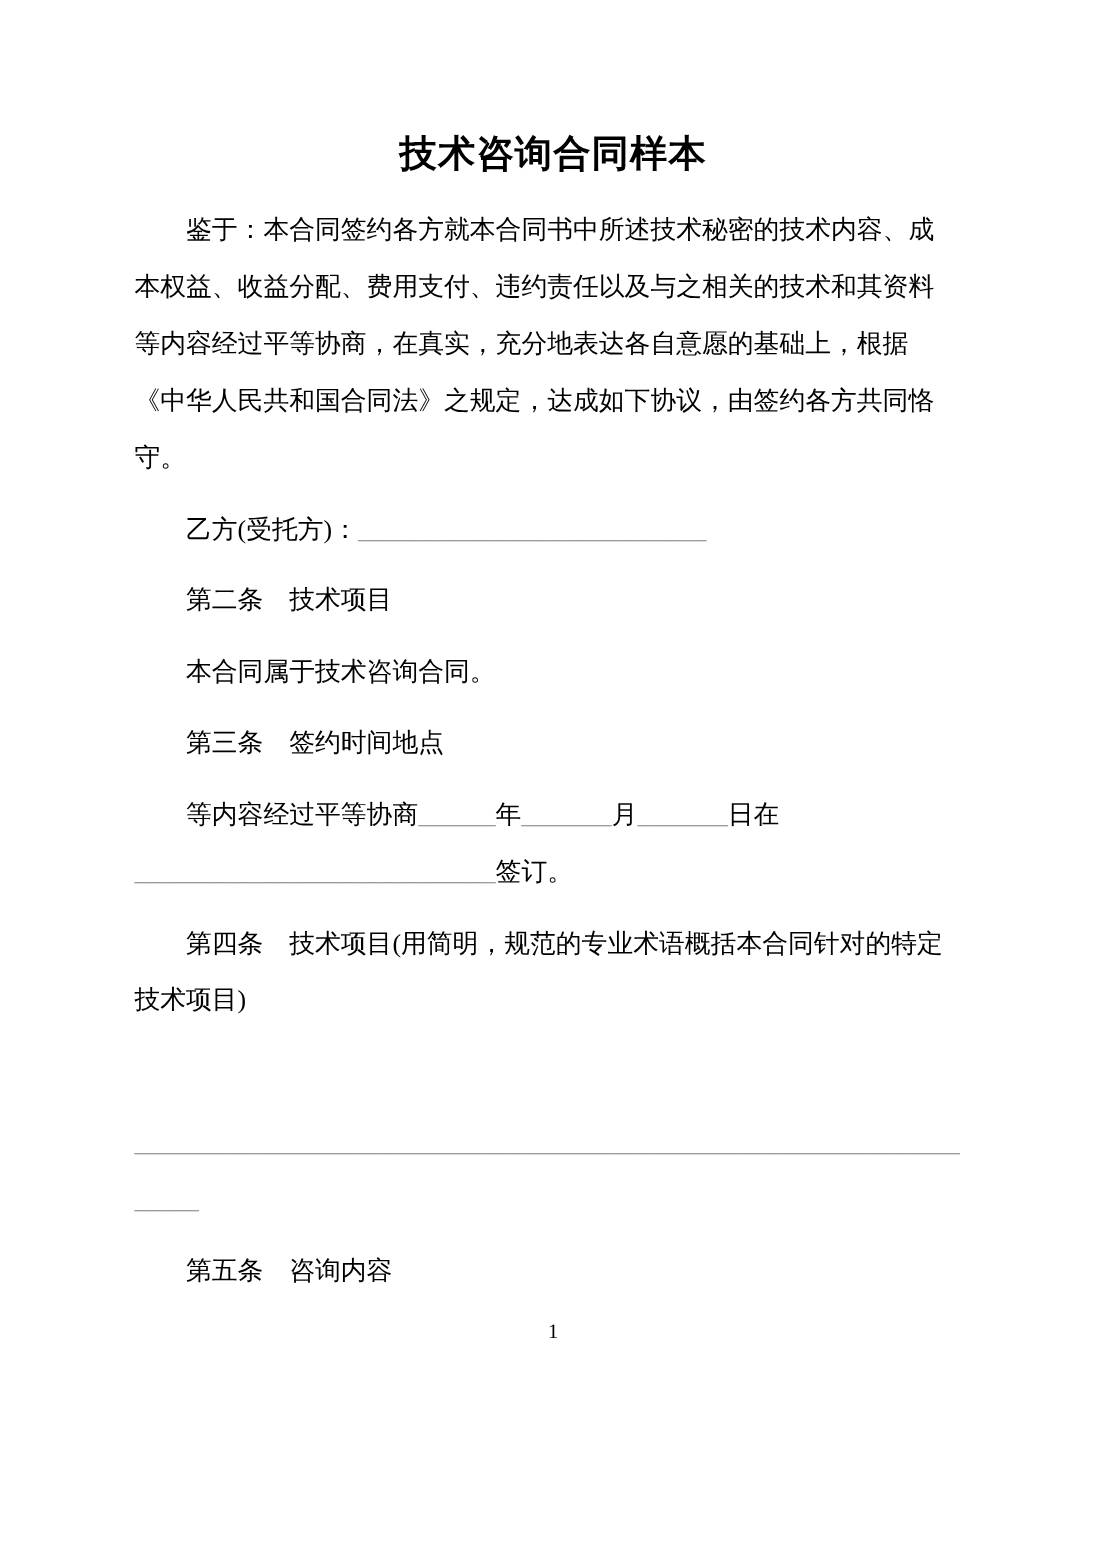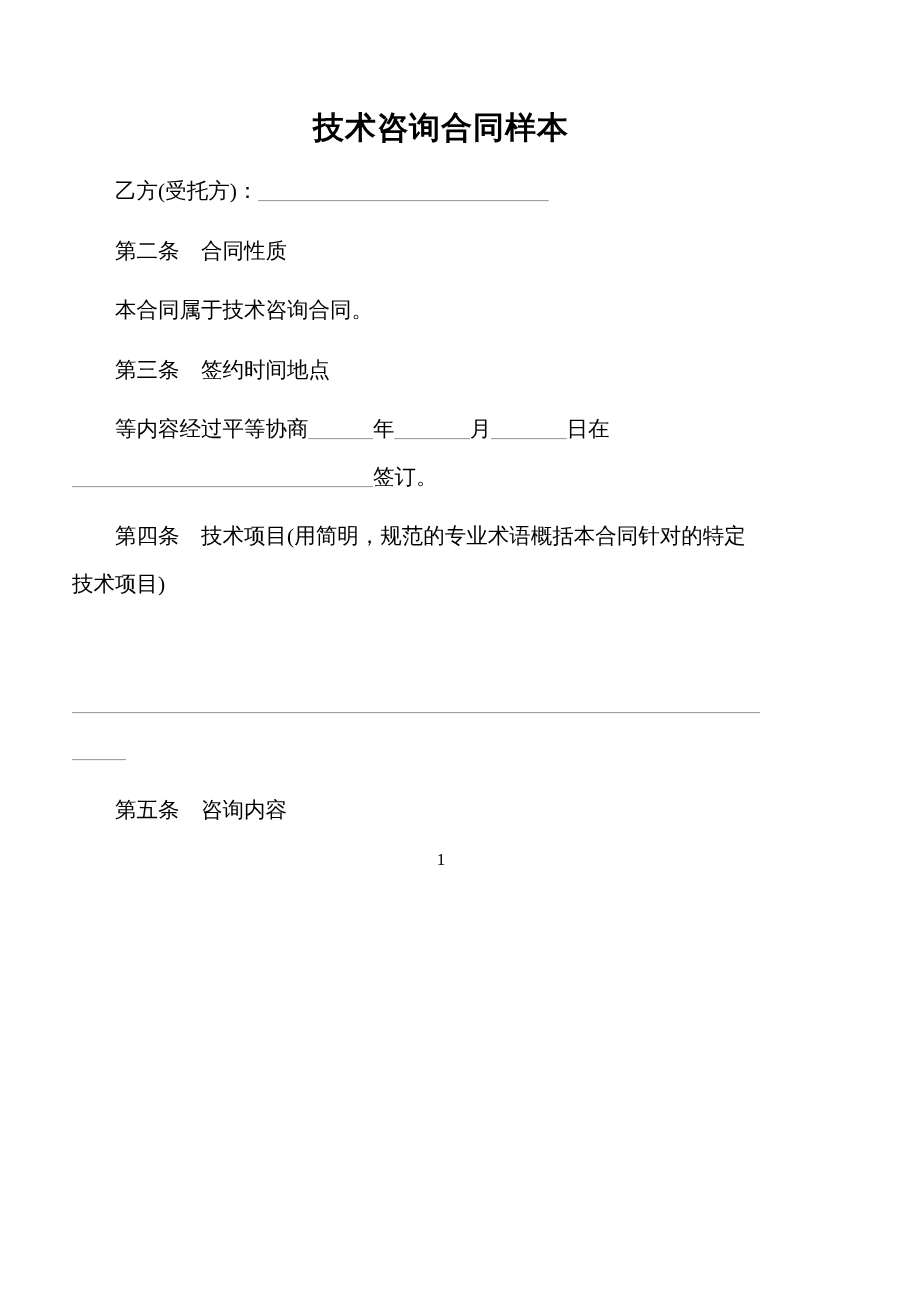--- a/index.html
+++ b/index.html
@@ -10,21 +10,21 @@
   html,body{margin:0;padding:0;}
   body{
     width:920px;height:1302px;overflow:hidden;
     background:var(--bg);
     font-family:"Liberation Serif","DejaVu Serif",serif;
     color:var(--text);
   }
   .page{
     box-sizing:border-box;
     width:920px;height:1302px;
-    padding:106px 110px 0 72px;
+    padding:106px 110px 0 112px;
   }
   .doc-title{
     margin:0 0 18px 0;
     font-family:"Liberation Sans","DejaVu Sans",sans-serif;
     font-weight:700;
     font-size:31px;
     line-height:44px;
     letter-spacing:1px;
     text-align:center;
     white-space:pre-wrap;
@@ -48,26 +48,31 @@
     line-height:27px;
   }
 </style>
 </head>
 <body>
 
 <div class="page">
 
   <h1 class="doc-title">技术咨询合同样本</h1>
 
+  <p class="para">鉴于：本合同签约各方就本合同书中所述技术秘密的技术内容、成
+本权益、收益分配、费用支付、违约责任以及与之相关的技术和其资料
+等内容经过平等协商，在真实，充分地表达各自意愿的基础上，根据
+《中华人民共和国合同法》之规定，达成如下协议，由签约各方共同恪
+守。</p>
 
 
 
   <p class="para"><span>乙方(受托方)：</span><span class="blank">___________________________</span></p>
 
-  <p class="para">第二条　合同性质</p>
+  <p class="para">第二条　技术项目</p>
 
   <p class="para">本合同属于技术咨询合同。</p>
 
   <p class="para">第三条　签约时间地点</p>
 
   <p class="para"><span>等内容经过平等协商</span><span class="blank">______</span><span>年</span><span class="blank">_______</span><span>月</span><span class="blank">_______</span><span>日在</span><span class="blank">
 ____________________________</span><span>签订。</span></p>
 
   <p class="para">第四条　技术项目(用简明，规范的专业术语概括本合同针对的特定
 技术项目)</p>

